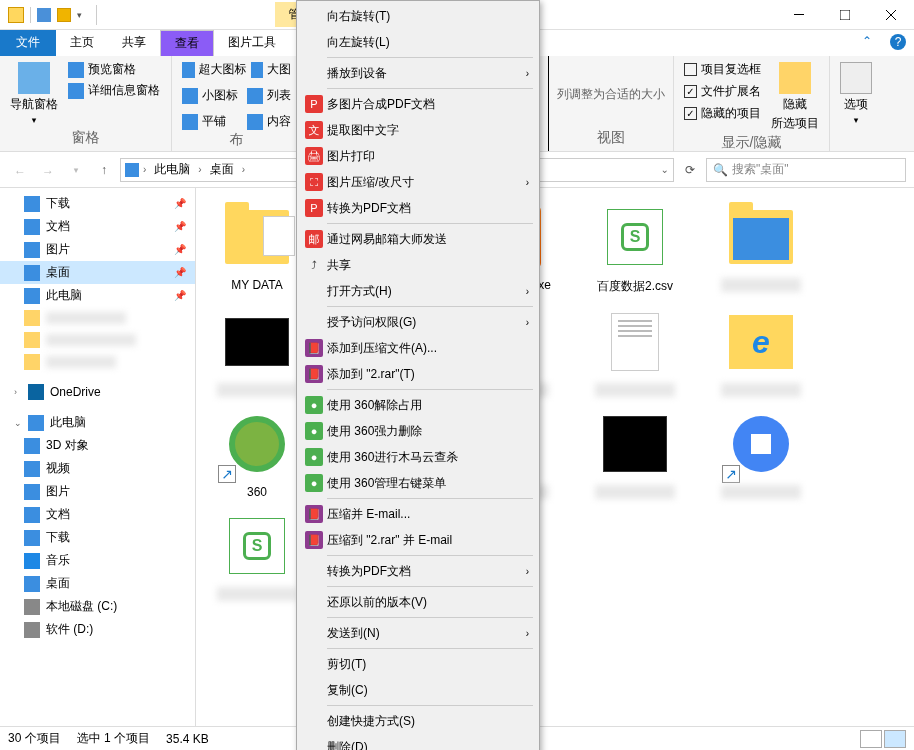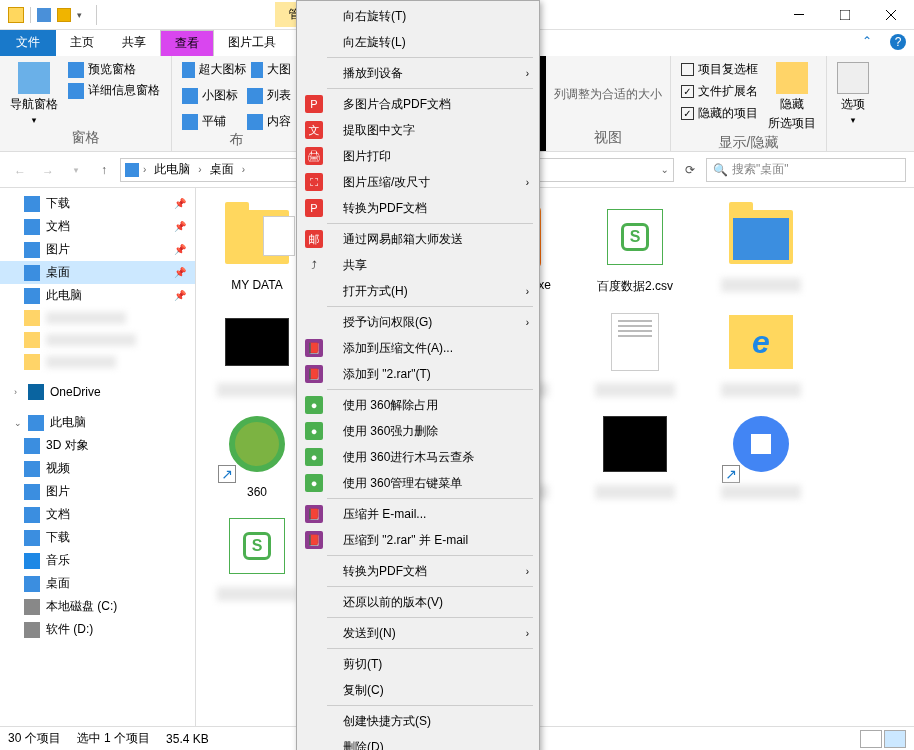--- a/index.html
+++ b/index.html
@@ -8,21 +8,21 @@
 .titlebar{height:30px;display:flex;align-items:center;background:#fff;border-bottom:1px solid #e0e0e0;}
 .title-icons{display:flex;gap:6px;padding-left:8px;align-items:center;}
 .wicon{width:16px;height:16px;background:#f0b400;border:1px solid #d29800;}
 .tbar-divider{width:1px;height:20px;background:#ccc;margin:0 8px;}
 .title-manage{background:#ffe89e;padding:4px 14px;margin-left:170px;}
 .winbtns{margin-left:auto;display:flex;}
 .winbtn{width:46px;height:30px;display:flex;align-items:center;justify-content:center;}
 .tabbar{height:26px;display:flex;background:#fff;}
 .filetab{background:#1979ca;color:#fff;padding:4px 16px;}
 .tab{padding:4px 14px;}
-.tab.active{background:#d946ef;border:1px solid #ccc;border-bottom:none;}
+.tab.active{background:#8b5cf6;border:1px solid #ccc;border-bottom:none;}
 .help{margin-left:auto;padding:4px 10px;color:#1979ca;}
 .ribbon{height:96px;background:#f5f5f5;border-bottom:1px solid #ddd;display:flex;position:relative;}
 .rgroup{border-right:1px solid #ddd;padding:4px 8px;display:flex;flex-direction:column;height:100%;}
 .rgroup-label{text-align:center;font-size:14px;color:#666;margin-top:auto;}
 .rg-body{display:flex;gap:6px;flex:1;}
 .rbtn-lg{display:flex;flex-direction:column;align-items:center;gap:2px;padding:2px;}
 .rbtn-sm{display:flex;align-items:center;gap:4px;padding:1px 2px;white-space:nowrap;}
 .ricon{width:16px;height:16px;background:#3b8ee0;display:inline-block;}
 .ricon-lg{width:32px;height:32px;}
 .checkbox{width:13px;height:13px;border:1px solid #333;display:inline-flex;align-items:center;justify-content:center;font-size:10px;}
@@ -52,21 +52,21 @@
 .item.selected .item-icon{background:#cce8ff;}
 .item.selected .item-label{background:#cce8ff;}
 .folder-ic{width:64px;height:54px;background:#ffd75e;border-radius:2px;position:relative;}
 .folder-ic::before{content:"";position:absolute;top:-8px;left:0;width:24px;height:10px;background:#ffd75e;border-radius:2px 2px 0 0;}
 .shortcut{position:absolute;bottom:0;left:0;width:18px;height:18px;background:#fff;border:1px solid #888;display:flex;align-items:center;justify-content:center;color:#1979ca;font-size:14px;}
 .statusbar{height:24px;border-top:1px solid #ddd;display:flex;align-items:center;padding:0 8px;gap:16px;font-size:11px;}
 .viewbtns{margin-left:auto;display:flex;gap:2px;}
 .viewbtn{width:22px;height:18px;border:1px solid #aaa;}
 .viewbtn.active{background:#cce8ff;}
 .ctxmenu{position:absolute;left:296px;top:0;width:244px;background:#f0f0f0;border:1px solid #aaa;box-shadow:2px 2px 6px rgba(0,0,0,0.3);z-index:100;padding:2px;}
-.mitem{display:flex;align-items:center;gap:20px;padding:4px 22px 4px 6px;position:relative;text-align:center;}
+.mitem{display:flex;align-items:center;gap:4px;padding:4px 22px 4px 6px;position:relative;text-align:center;}
 .micon{width:18px;height:18px;flex-shrink:0;display:flex;align-items:center;justify-content:center;font-size:11px;color:#fff;border-radius:2px;}
 .msep{height:1px;background:#ccc;margin:2px 4px 2px 28px;}
 .marrow{position:absolute;right:8px;font-size:10px;}
 .blur{filter:blur(3px);background:#e8e8e8;color:transparent;}
 .png-thumb{width:68px;height:54px;background:#fff;border:1px solid #b0cfe8;display:flex;flex-direction:column;padding:4px;gap:2px;}
 .png-thumb div{height:4px;background:#4a90d9;}
 .dg-ic{width:64px;height:64px;background:linear-gradient(135deg,#ff9933,#ff6600);border-radius:6px;display:flex;align-items:center;justify-content:center;color:#fff;font-size:32px;font-weight:bold;}
 .cmd-ic{width:64px;height:48px;background:#000;border:1px solid #333;}
 .ie-folder{width:64px;height:54px;background:#ffd75e;display:flex;align-items:center;justify-content:center;}
 .ie-e{color:#1e88e5;font-size:32px;font-style:italic;font-weight:bold;}
@@ -165,21 +165,21 @@
             <span>平铺</span>
             <span class="ricon" style="margin-left:auto;"></span>
             <span>内容</span>
           </div>
       </div>
       <div class="rgroup-label">布</div>
     </div>
 
     <div style="width:238px;"></div>
 
-    <div class="rgroup" style="border-left:6px solid #000000;">
+    <div class="rgroup" style="border-left:1px solid #000000;margin-left:8px;">
       <div class="rg-body" style="align-items:center;">
         <span style="color:#666;">列调整为合适的大小</span>
       </div>
       <div class="rgroup-label">视图</div>
     </div>
     <div class="rgroup">
       <div class="rg-body">
         <div style="display:flex;flex-direction:column;gap:3px;">
           <div class="rbtn-sm">
               <span class="checkbox"></span>

